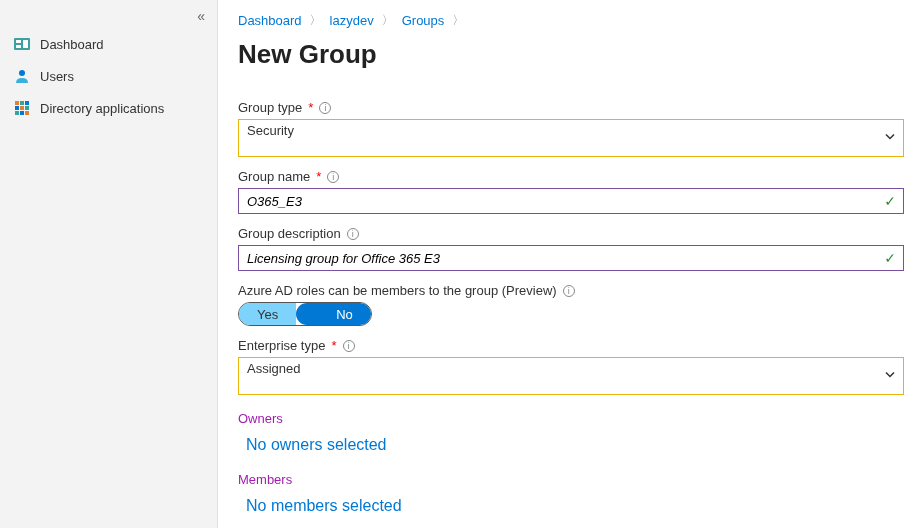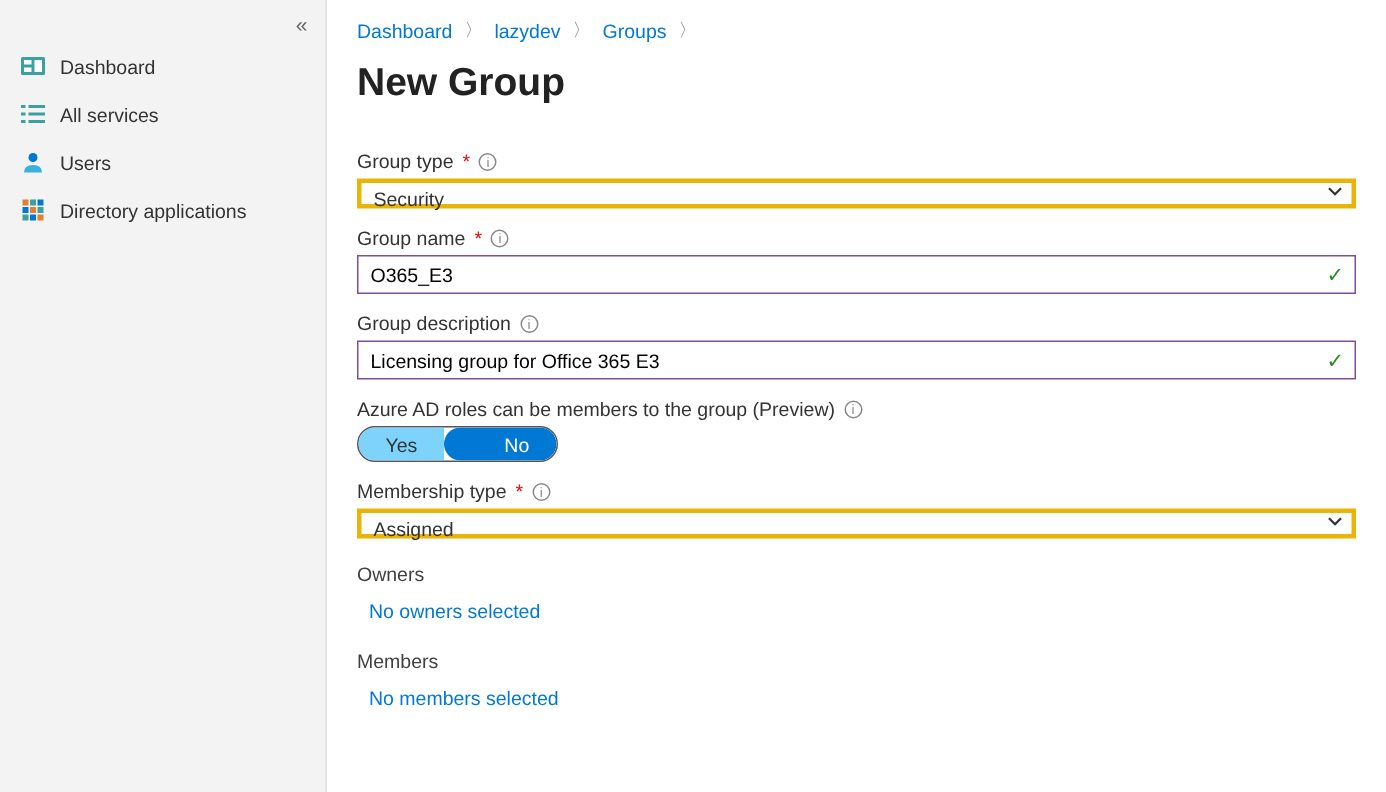--- a/index.html
+++ b/index.html
@@ -13,63 +13,50 @@
     .content { flex: 1; padding: 12px 20px; overflow: auto; }
     .breadcrumb { display: flex; align-items: center; gap: 8px; font-size: 13px; color: #0078d4; }
     .breadcrumb a { color: #0078d4; text-decoration: none; cursor: pointer; }
     .bc-sep { color: #888; font-size: 12px; }
     .page-title { font-size: 26px; font-weight: 600; color: #222; margin: 10px 0 30px; }
     .form-field { margin-bottom: 12px; }
     .field-label { display: flex; align-items: center; gap: 6px; font-size: 13px; color: #333; margin-bottom: 4px; }
     .req { color: #e00; }
     .info-icon { width: 12px; height: 12px; border: 1px solid #888; border-radius: 50%; display: inline-flex; align-items: center; justify-content: center; font-size: 9px; color: #888; cursor: pointer; }
     .select-wrap, .input-wrap { position: relative; }
-    .select-ctl { width: 100%; height: 20px; border: 3px solid #eab308; padding: 3px 26px 3px 8px; font-size: 13px; background: #fff; cursor: pointer; appearance: none; }
+    .select-ctl { width: 100%; height: 38px; border: 1px solid #eab308; padding: 3px 26px 3px 8px; font-size: 13px; background: #fff; cursor: pointer; appearance: none; }
     .select-chevron { position: absolute; right: 8px; top: 50%; transform: translateY(-50%); pointer-events: none; }
-    .input-ctl { width: 100%; height: 26px; border: 1px solid #888; padding: 3px 36px 3px 8px; font-size: 13px; outline: none; }
+    .input-ctl { width: 100%; height: 26px; border: 1px solid #888; padding: 3px 36px 3px 8px; font-size: 13px; outline: none; font-style: italic; }
     .input-ctl.valid { border-color: #7b4fa0; }
     .check-mark { position: absolute; right: 8px; top: 50%; transform: translateY(-50%); color: #2a8a2a; font-size: 14px; pointer-events: none; }
     .pill-toggle { display: inline-flex; border: 1px solid #555; border-radius: 14px; overflow: hidden; height: 24px; }
     .pill-opt { padding: 3px 18px; font-size: 13px; background: #7dd3fc; cursor: pointer; display: flex; align-items: center; }
     .pill-opt.active { background: #0078d4; color: #fff; border-radius: 12px; padding-left: 40px; }
-    .section-label { font-size: 13px; color: #404040; margin-top: 16px; margin-bottom: 8px; }
-    .link-btn { color: #0078d4; background: none; border: none; font-size: 13px; cursor: pointer; padding: 2px 8px; }
+    .section-label { font-size: 13px; color: #a21caf; margin-top: 16px; margin-bottom: 8px; }
+    .link-btn { color: #0078d4; background: none; border: none; font-size: 16px; cursor: pointer; padding: 2px 8px; }
   </style>
 </head>
 <body>
 
 <div class="app">
   <nav class="sidebar">
     <div class="collapse-toggle">«</div>
 
     <div class="side-item">
       <span class="side-icon">
         <svg viewBox="0 0 16 16">
             <rect x="0" y="2" width="16" height="12" rx="1" fill="#3aa0a0"></rect>
             <rect x="2" y="4" width="5" height="3" fill="#fff"></rect>
             <rect x="9" y="4" width="5" height="8" fill="#fff"></rect>
             <rect x="2" y="9" width="5" height="3" fill="#fff"></rect>
           </svg>
       </span>
       <span>Dashboard</span>
     </div>
 
-    <div class="side-item">
-      <span class="side-icon">
-        <svg viewBox="0 0 16 16">
-            <rect y="2" width="3" height="2" fill="#3aa0a0"></rect>
-            <rect x="5" y="2" width="11" height="2" fill="#3aa0a0"></rect>
-            <rect y="7" width="3" height="2" fill="#3aa0a0"></rect>
-            <rect x="5" y="7" width="11" height="2" fill="#3aa0a0"></rect>
-            <rect y="12" width="3" height="2" fill="#3aa0a0"></rect>
-            <rect x="5" y="12" width="11" height="2" fill="#3aa0a0"></rect>
-          </svg>
-      </span>
-      <span>All services</span>
-    </div>
 
 
 
     <div class="side-item">
       <span class="side-icon">
         <svg viewBox="0 0 16 16">
             <circle cx="8" cy="5" r="3" fill="#0078d4"></circle>
             <path d="M 2 15 Q 2 10 8 10 Q 14 10 14 15 Z" fill="#3ab0e0"></path>
           </svg>
       </span>
@@ -151,21 +138,21 @@
         <span class="info-icon">i</span>
       </div>
       <div class="pill-toggle">
         <div class="pill-opt">Yes</div>
         <div class="pill-opt active">No</div>
       </div>
     </div>
 
     <div class="form-field">
       <div class="field-label">
-        <span>Membership type</span>
+        <span>Enterprise type</span>
         <span class="req">*</span>
         <span class="info-icon">i</span>
       </div>
       <div class="select-wrap">
         <div class="select-ctl">Assigned</div>
         <span class="select-chevron">
           <svg width="12" height="12" viewBox="0 0 12 12">
               <path d="M2 4 L6 8 L10 4" stroke="#333" stroke-width="1.5" fill="none"></path>
             </svg>
         </span>

